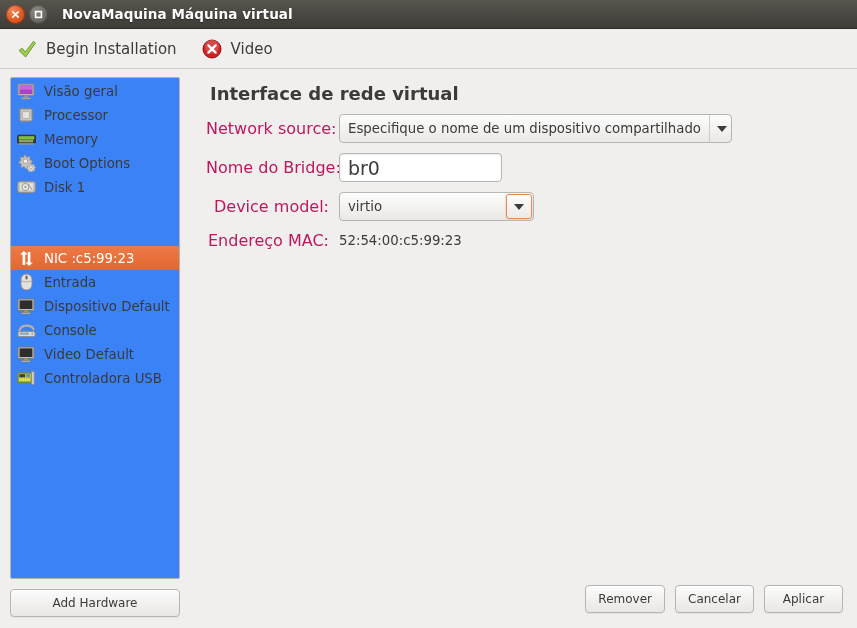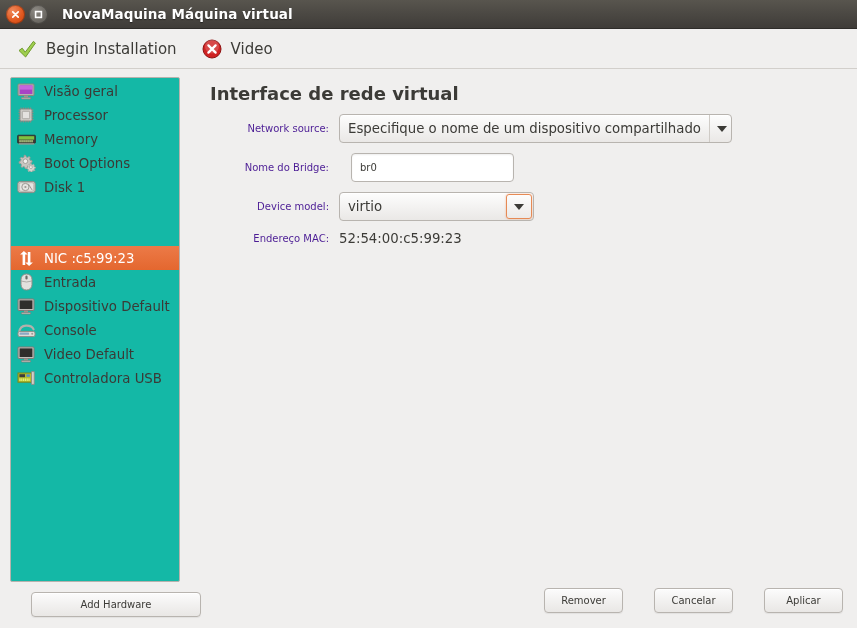--- a/index.html
+++ b/index.html
@@ -81,21 +81,21 @@
     display: flex;
   }
   .left-col {
     width: 190px;
     padding: 8px 10px 10px 10px;
     display: flex;
     flex-direction: column;
   }
   .hw-list {
     flex: 1 1 auto;
-    background: #14b8a6;
+    background: #3b82f6;
     border: 1px solid #b6b2ad;
     border-radius: 2px;
     overflow: hidden;
     padding-top: 1px;
   }
   .hw-row {
     display: flex;
     align-items: center;
     height: 24px;
     padding-left: 4px;
@@ -113,29 +113,28 @@
   .hw-row .hw-label {
     margin-left: 7px;
     font-size: 13.3px;
     color: #3b3a36;
     white-space: nowrap;
   }
   .hw-row.selected .hw-label { color: #ffffff; }
 
   .btn {
     font-family: "DejaVu Sans", "Liberation Sans", sans-serif;
-    font-size: 10px;
+    font-size: 12px;
     color: #3c3b37;
     background: linear-gradient(to bottom, #fcfcfc 0%, #f2f1f0 50%, #e9e7e5 100%);
     border: 1px solid #b8b4af;
     border-radius: 4px;
     padding: 5px 12px;
     cursor: default;
     box-shadow: 0 1px 0 rgba(255,255,255,.85) inset, 0 1px 1px rgba(0,0,0,.06);
-    margin-left: 21px;
   }
   .add-hw-btn {
     margin-top: 10px;
     width: 100%;
     padding: 6px 10px;
   }
 
   .right-col {
     flex: 1 1 auto;
     position: relative;
@@ -149,22 +148,22 @@
   }
 
   .form-row {
     display: flex;
     align-items: center;
     margin-bottom: 10px;
   }
   .form-label {
     width: 133px;
     text-align: right;
-    font-size: 10px;
-    color: #4c1d95;
+    font-size: 16px;
+    color: #be185d;
     padding-right: 10px;
     white-space: nowrap;
     flex: 0 0 auto;
   }
 
   
   .combo {
     display: flex;
     align-items: stretch;
     height: 29px;
@@ -205,26 +204,25 @@
     border-top: 6px solid #3c3b37;
   }
 
   .text-input {
     width: 163px;
     height: 29px;
     background: #ffffff;
     border: 1px solid #b8b4af;
     border-radius: 4px;
     font-family: "DejaVu Sans", "Liberation Sans", sans-serif;
-    font-size: 10px;
+    font-size: 19px;
     color: #3c3b37;
     padding: 4px 8px;
     box-shadow: 0 1px 2px rgba(0,0,0,.07) inset;
     outline: none;
-    margin-left: 12px;
   }
   .static-value {
     font-size: 13.3px;
     color: #3c3b37;
   }
 
   .footer-buttons {
     position: absolute;
     right: 14px;
     bottom: 14px;

